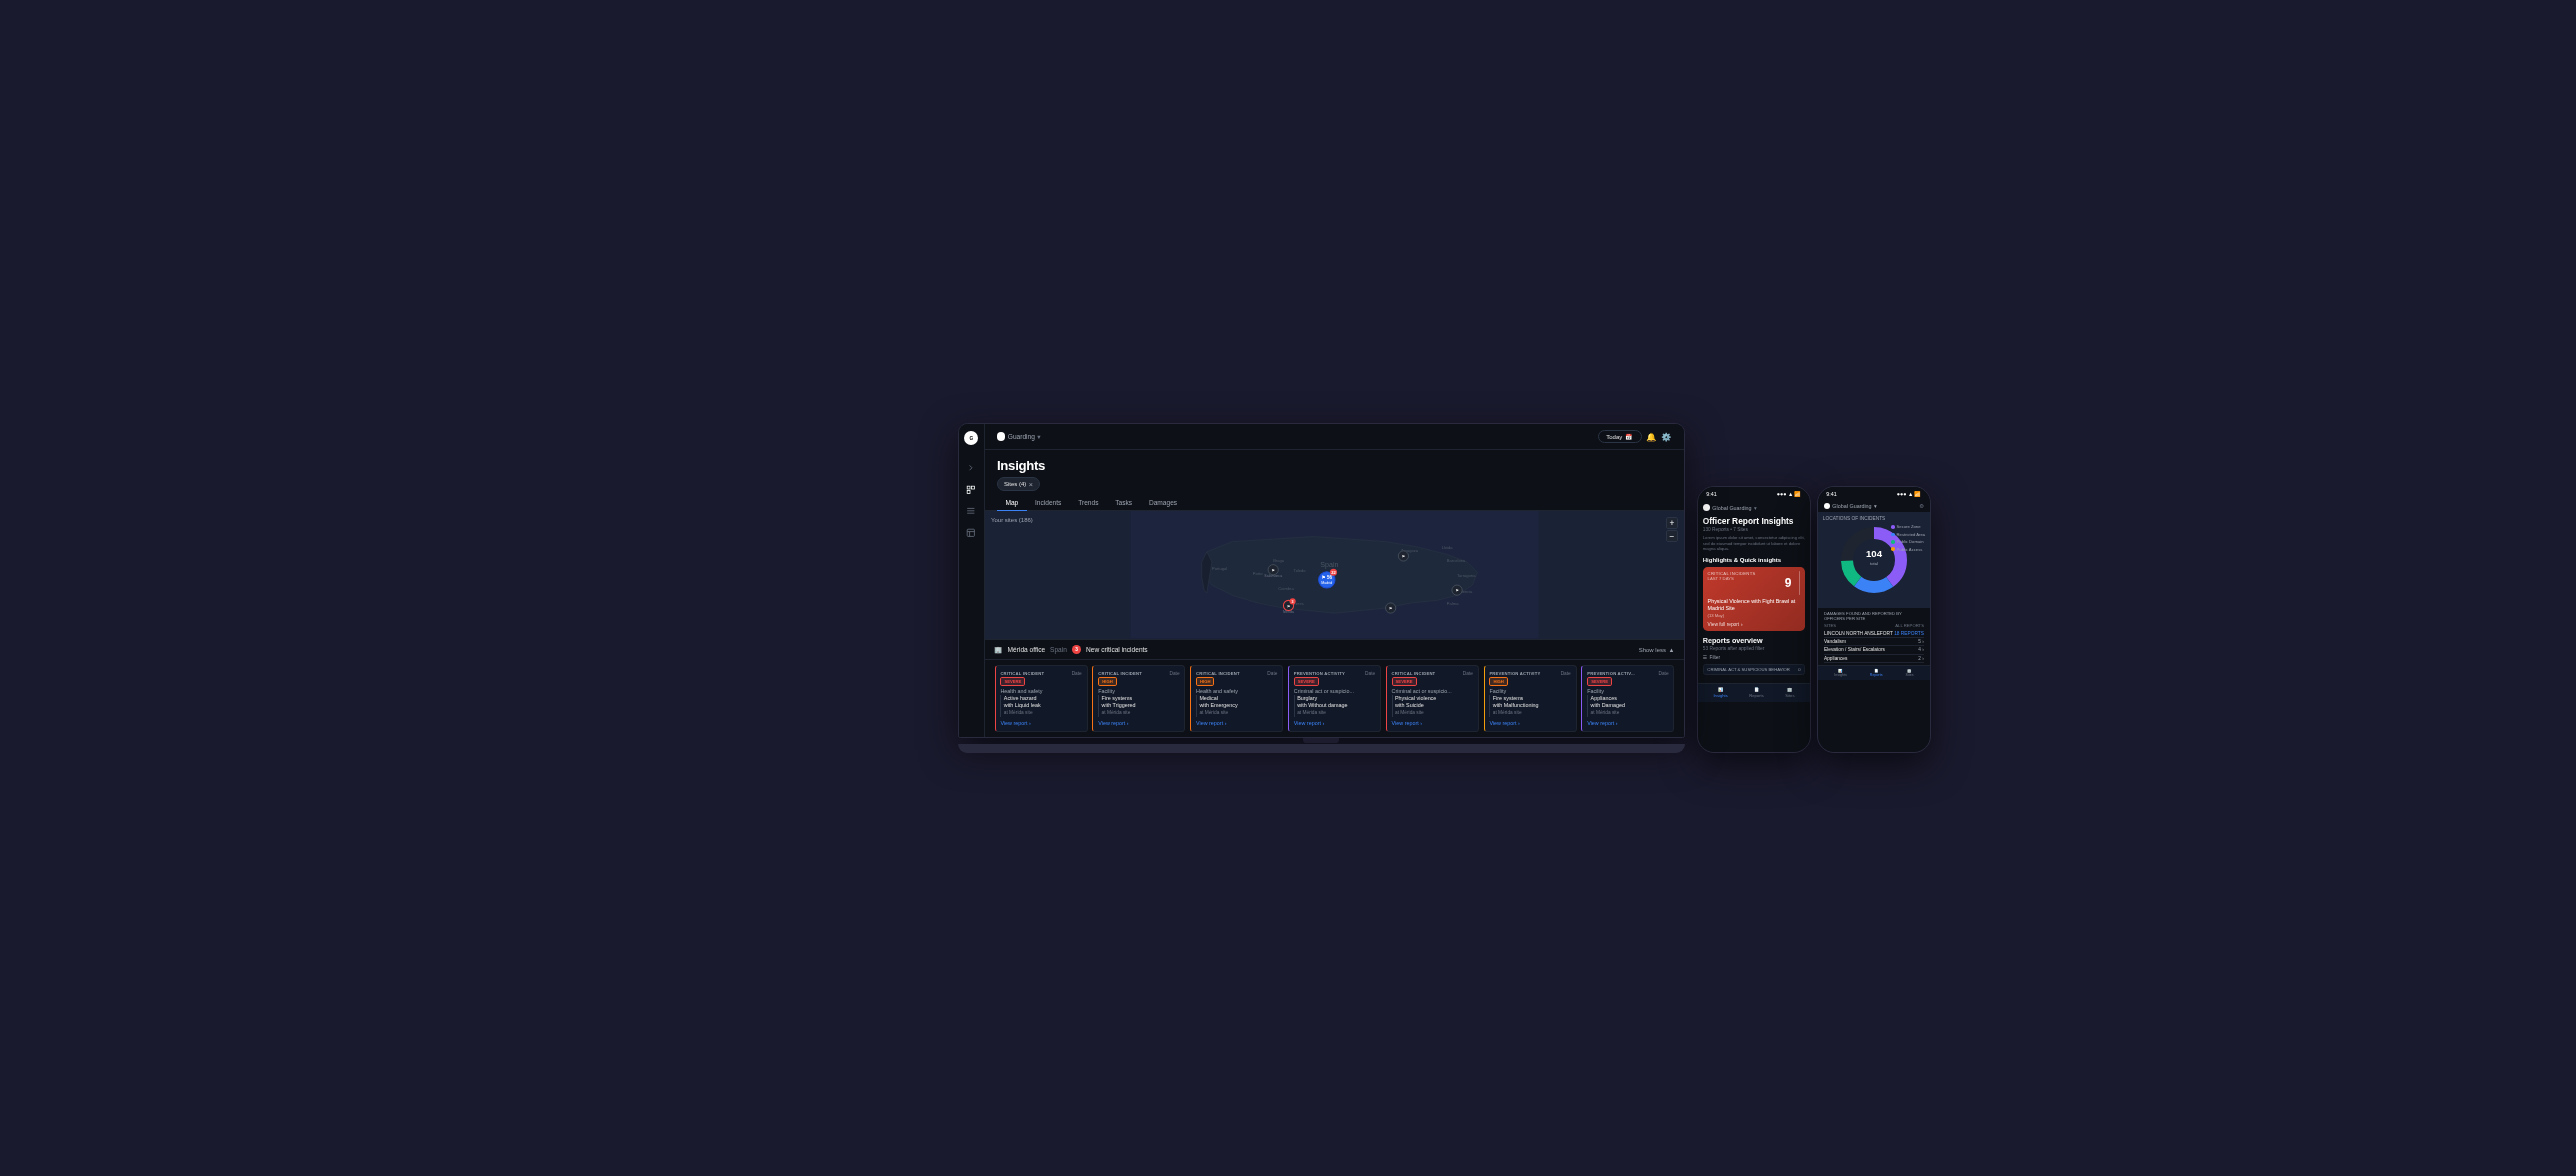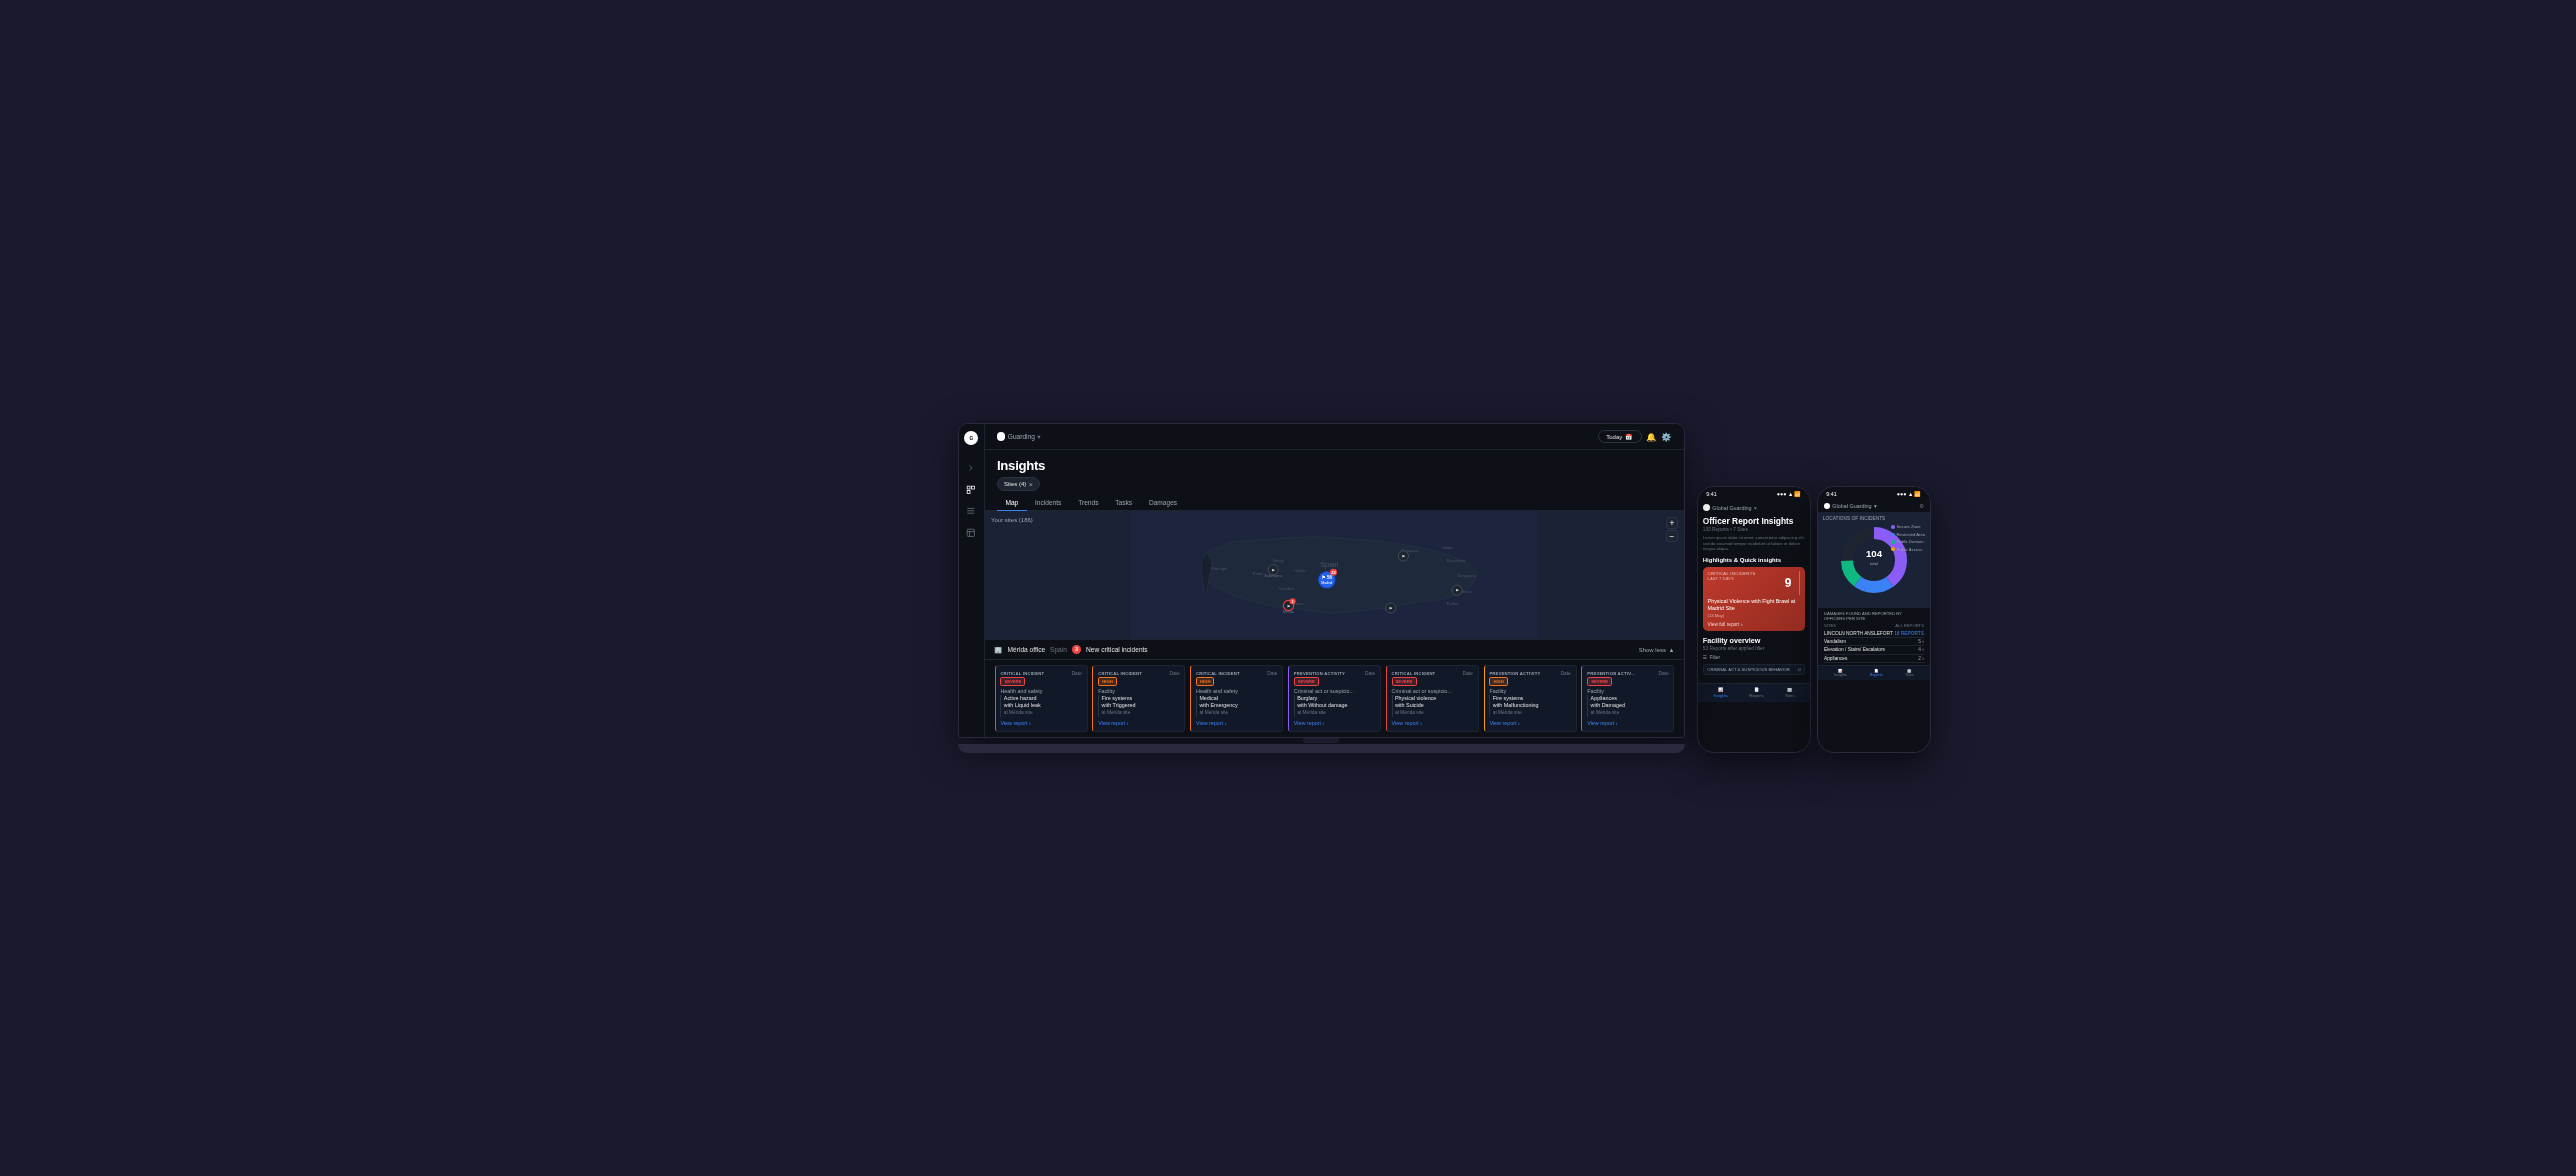--- a/index.html
+++ b/index.html
@@ -1022,21 +1022,21 @@
               </div>
             </div>
             <div class="critical-incident-text">Physical Violence with Fight Brawl at Madrid Site</div>
             <div style="font-size:4.2px;color:rgba(255,255,255,0.6);margin-top:1.2px">(13 May)</div>
             <div class="view-full-report">
               <span>View full report</span>
               <span>›</span>
             </div>
           </div>
 
-          <div class="phone-overview-title">Facility overview</div>
+          <div class="phone-overview-title">Reports overview</div>
           <div class="phone-overview-sub">53 Reports after applied filter</div>
           <div class="phone-filter-bar">
             <span>☰</span>
             <span>Filter</span>
           </div>
           <div class="behavior-bar">
             <span>CRIMINAL ACT &amp; SUSPICIOUS BEHAVIOR</span>
             <span>0</span>
           </div>
         </div>

